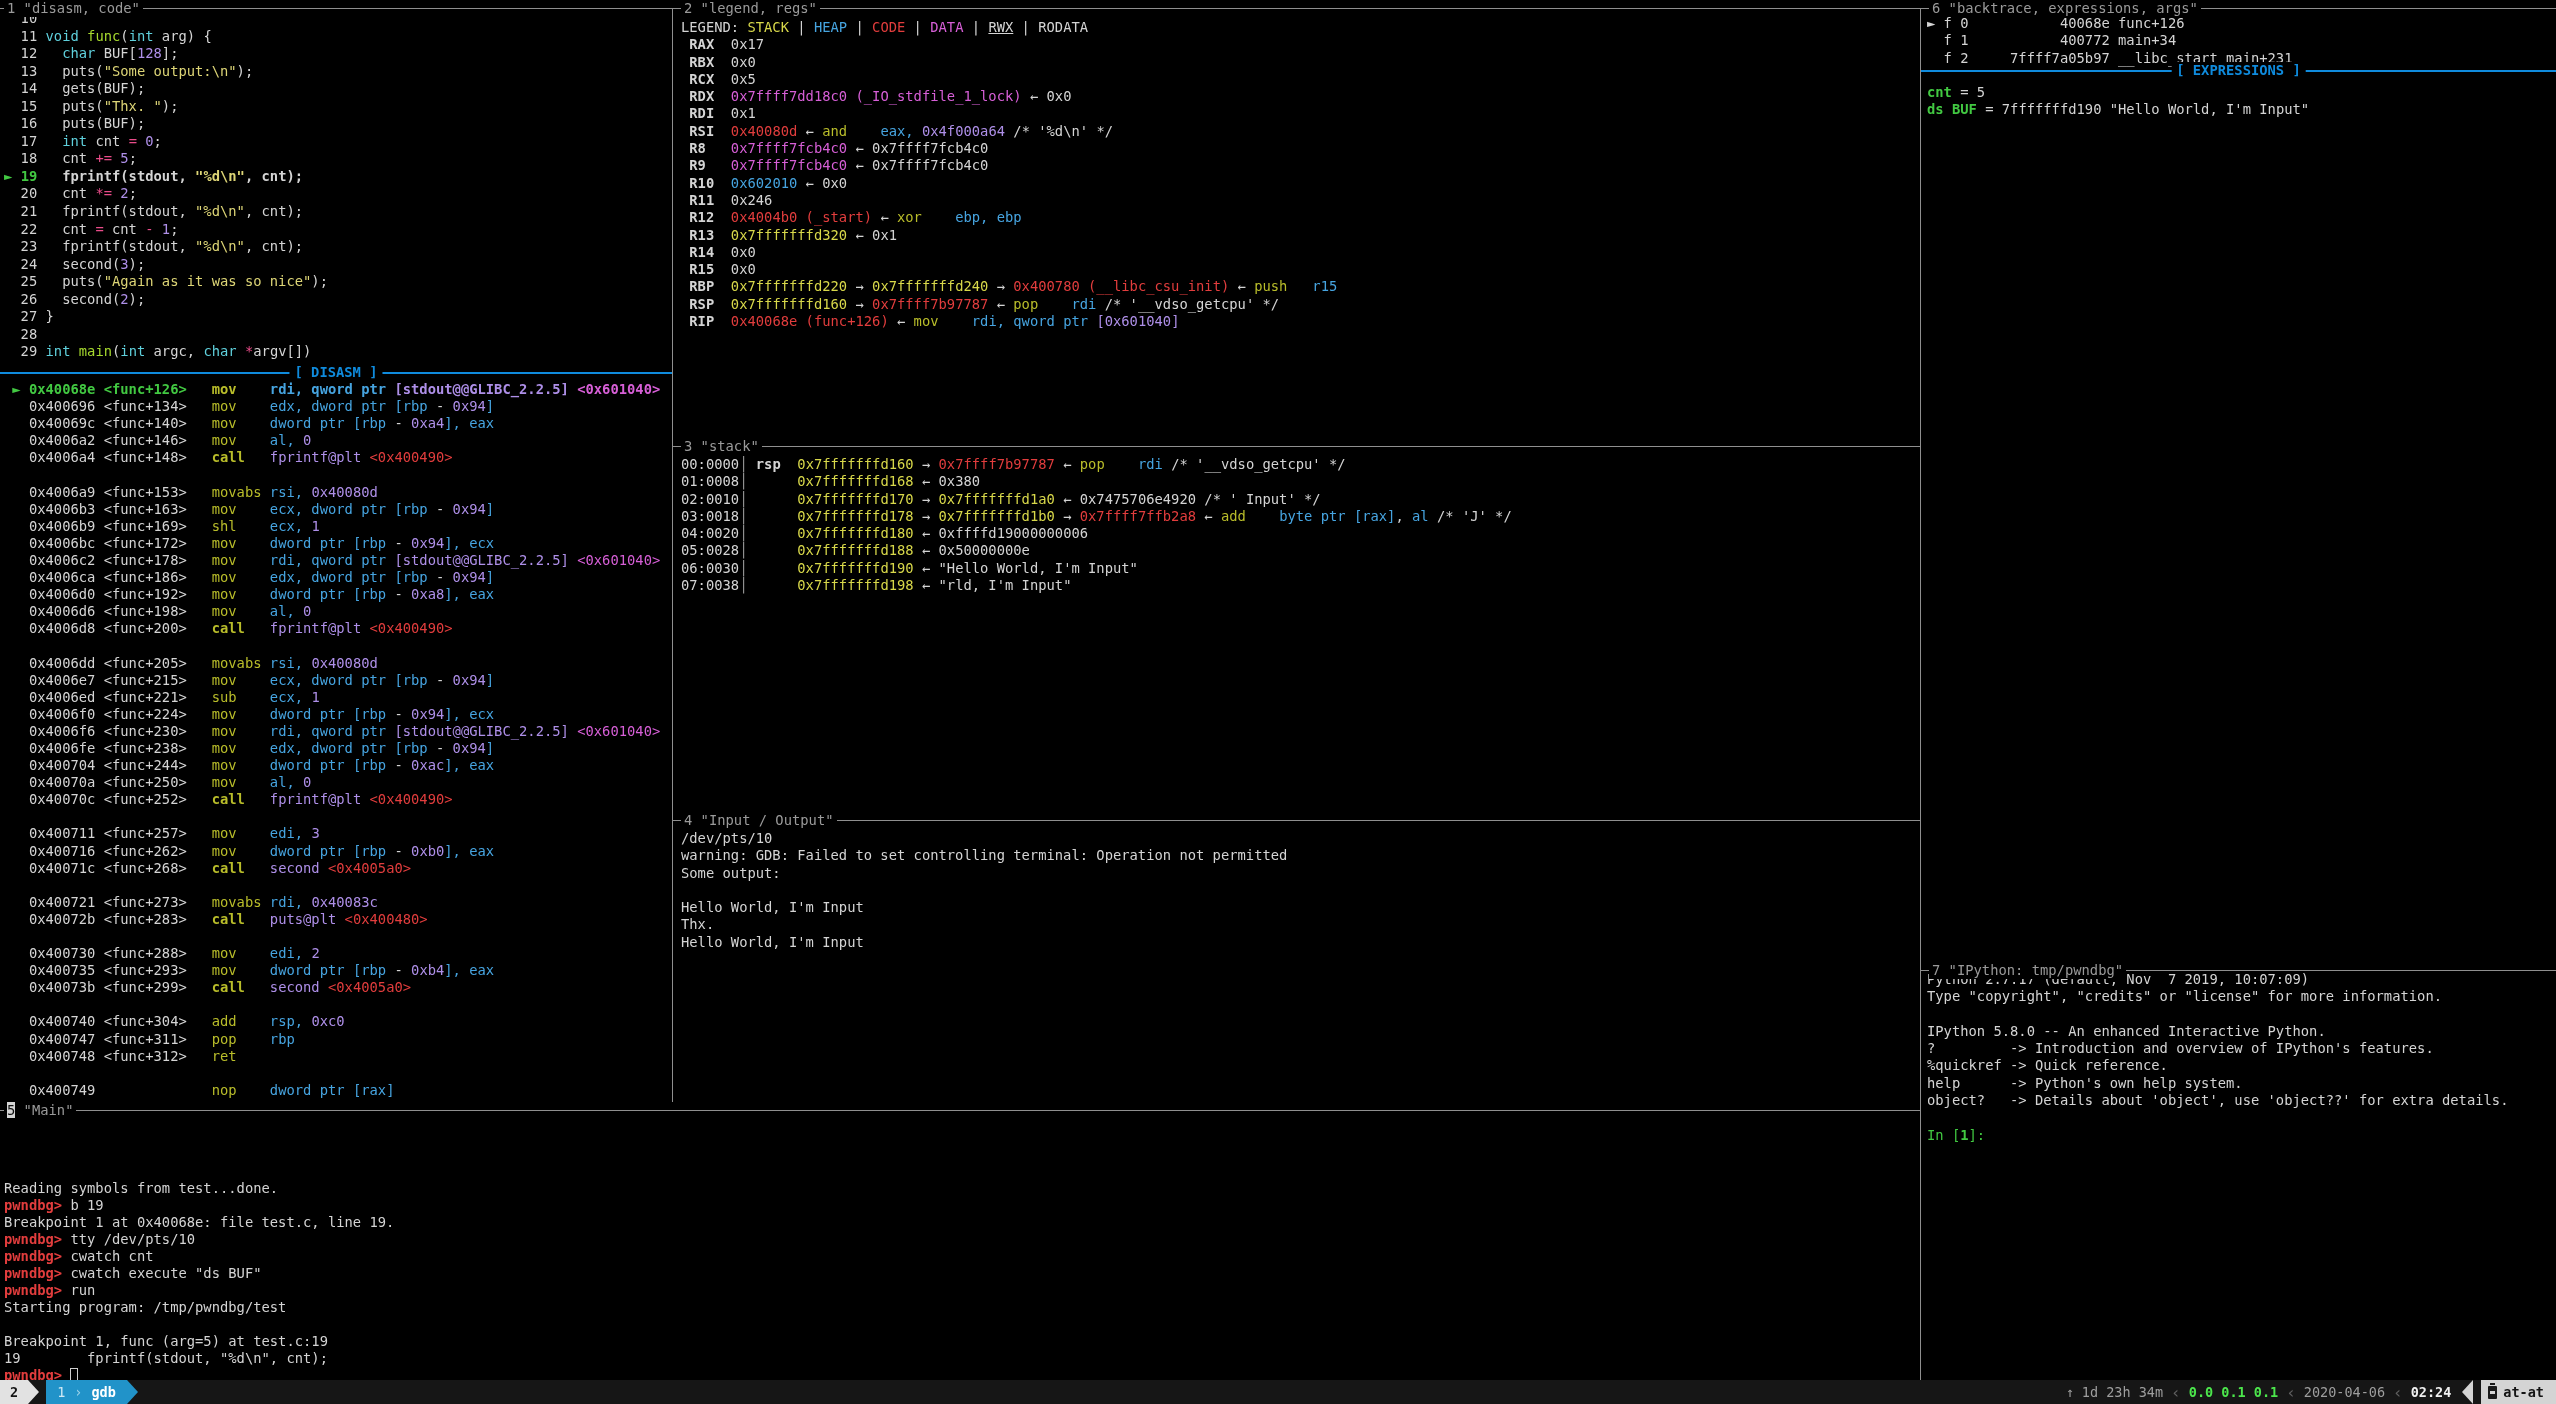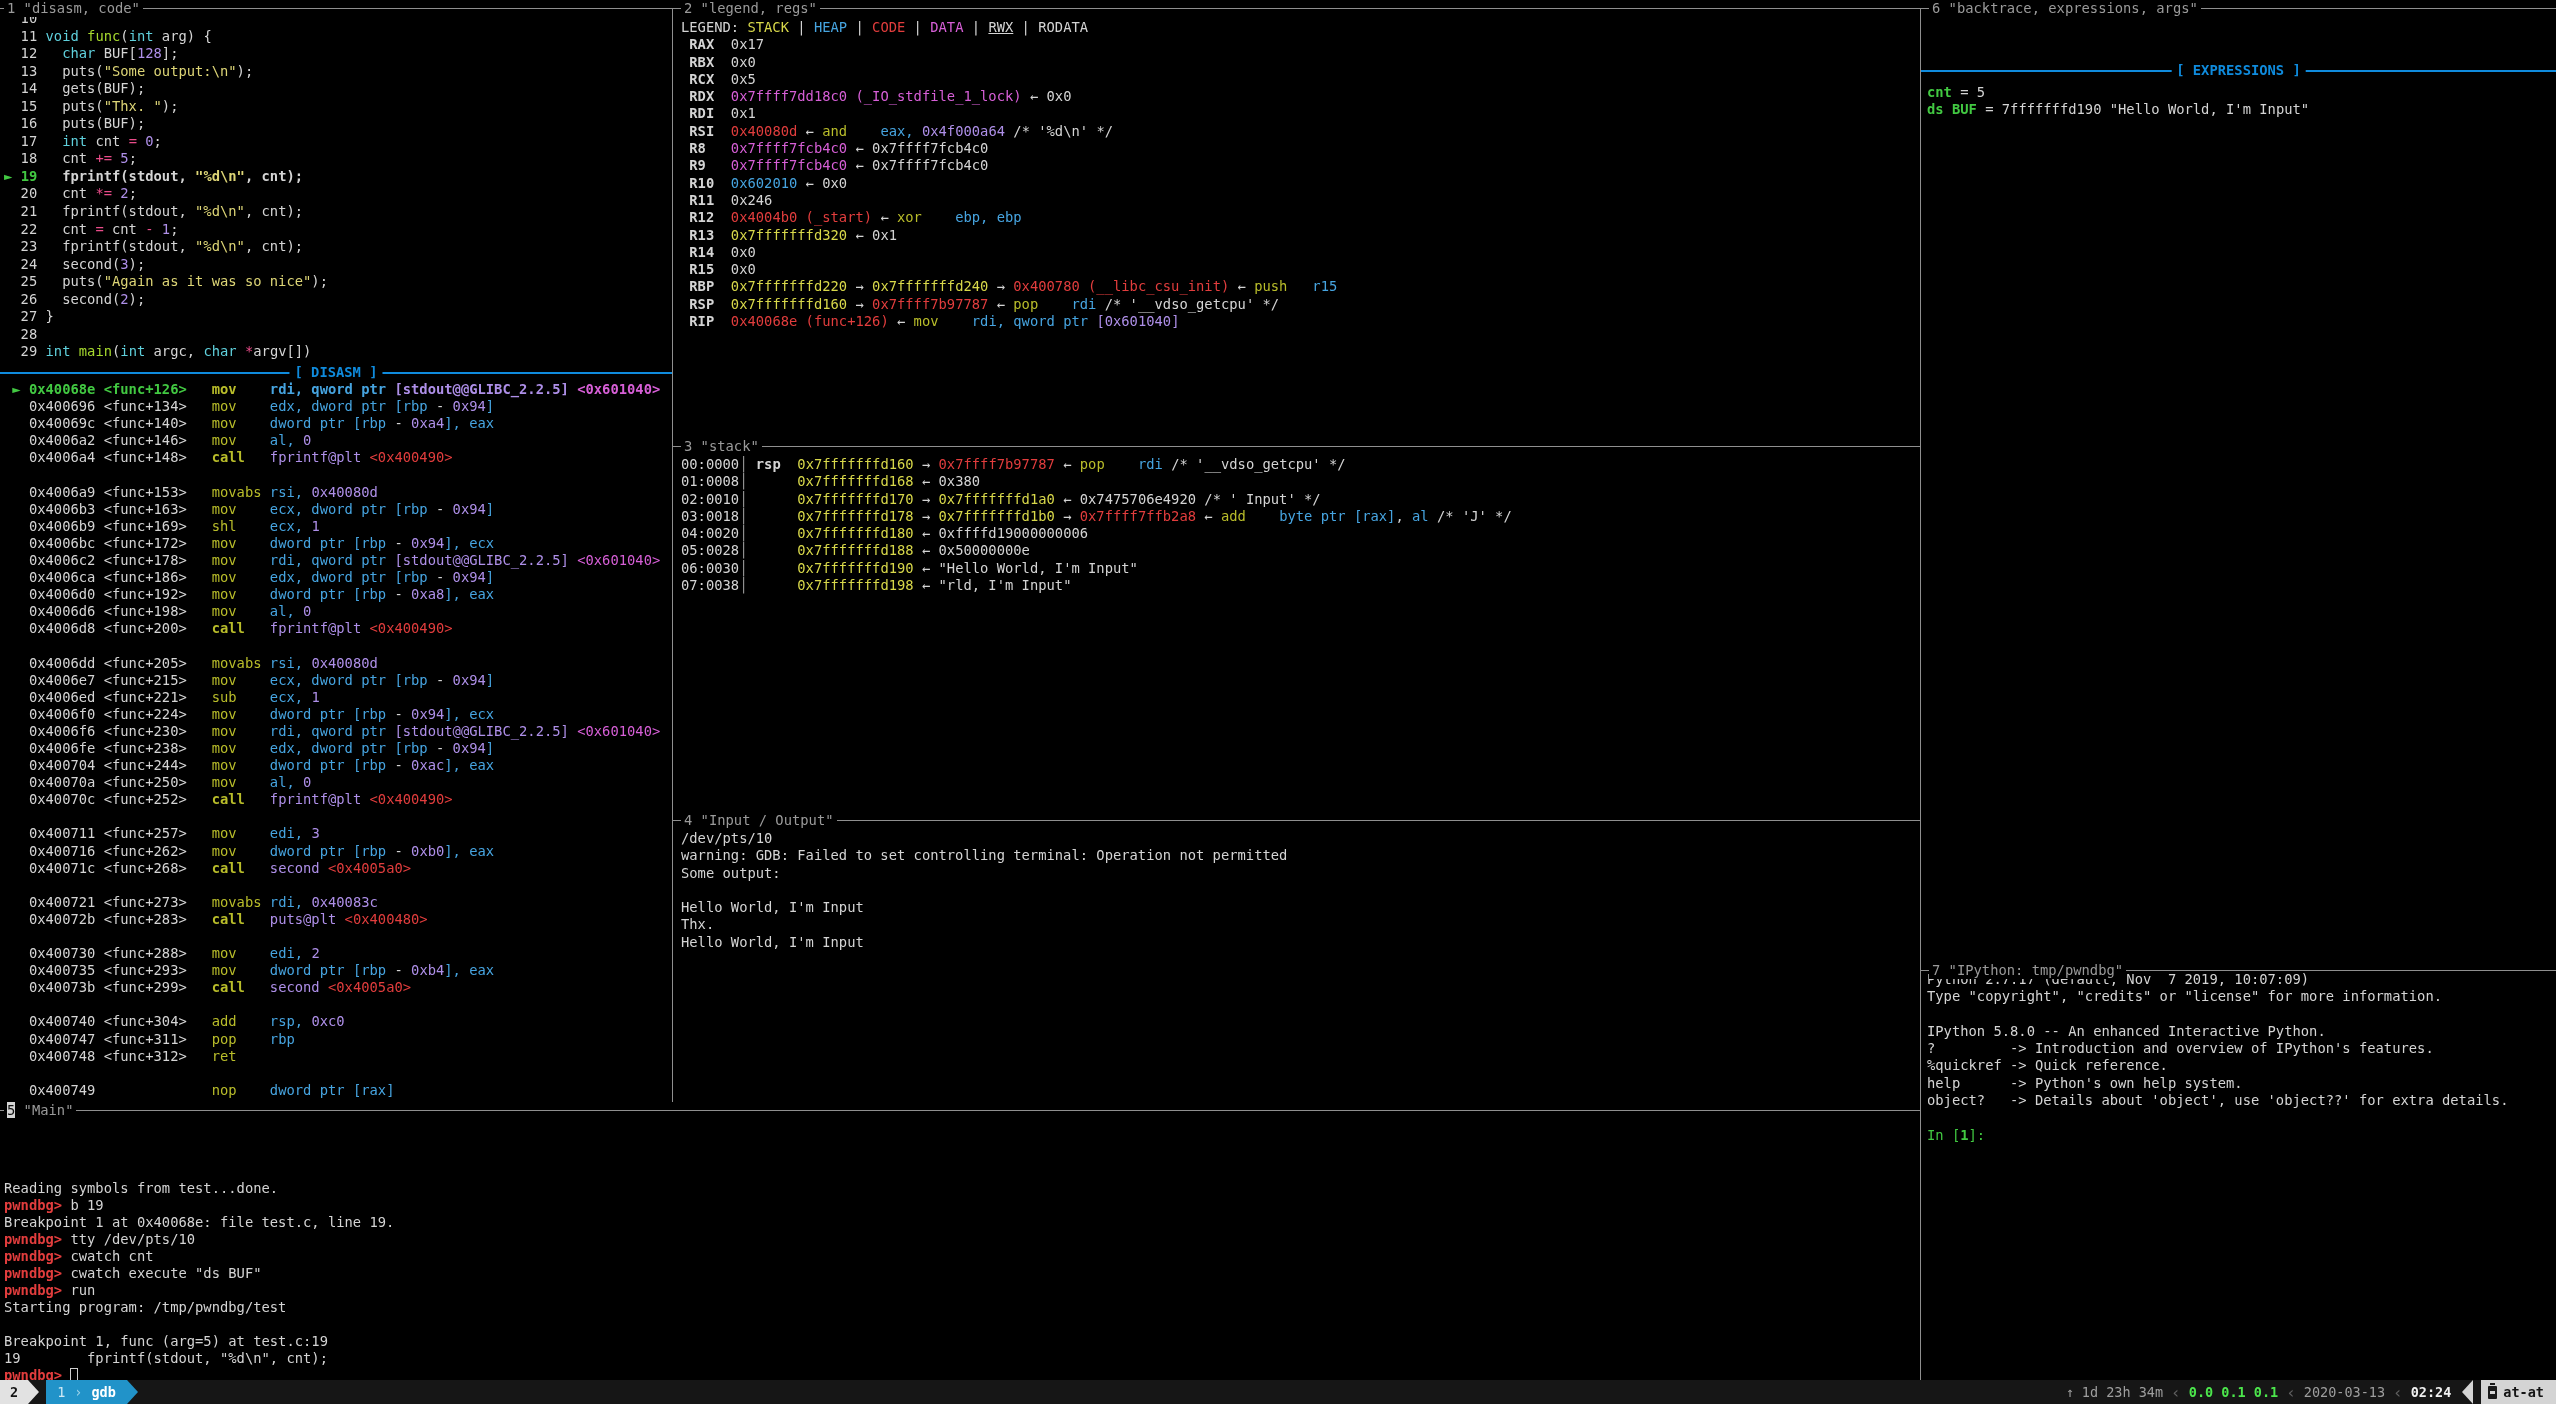--- a/index.html
+++ b/index.html
@@ -72,20 +72,21 @@
 
   <div class="pane" style="left:673px;top:812px;width:1247px;height:290px;">
     <div class="lines" style="left:8px;top:18px;"><div class="tl"><span style="color: rgb(212, 212, 212);">/dev/pts/10</span></div><div class="tl"><span style="color: rgb(212, 212, 212);">warning: GDB: Failed to set controlling terminal: Operation not permitted</span></div><div class="tl"><span style="color: rgb(212, 212, 212);">Some output:</span></div><div class="tl">&nbsp;</div><div class="tl"><span style="color: rgb(212, 212, 212);">Hello World, I'm Input</span></div><div class="tl"><span style="color: rgb(212, 212, 212);">Thx. </span></div><div class="tl"><span style="color: rgb(212, 212, 212);">Hello World, I'm Input</span></div></div>
   </div>
 
   <div class="pane" style="left:0;top:1102px;width:1920px;height:278px;">
     <div class="lines" style="left:4px;top:10px;line-height:17px;"><div class="tl">&nbsp;</div><div class="tl">&nbsp;</div><div class="tl">&nbsp;</div><div class="tl">&nbsp;</div><div class="tl"><span style="color: rgb(212, 212, 212);">Reading symbols from test...done.</span></div><div class="tl"><span style="color: rgb(226, 61, 61); font-weight: bold;">pwndbg&gt; </span><span style="color: rgb(212, 212, 212);">b 19</span></div><div class="tl"><span style="color: rgb(212, 212, 212);">Breakpoint 1 at 0x40068e: file test.c, line 19.</span></div><div class="tl"><span style="color: rgb(226, 61, 61); font-weight: bold;">pwndbg&gt; </span><span style="color: rgb(212, 212, 212);">tty /dev/pts/10</span></div><div class="tl"><span style="color: rgb(226, 61, 61); font-weight: bold;">pwndbg&gt; </span><span style="color: rgb(212, 212, 212);">cwatch cnt</span></div><div class="tl"><span style="color: rgb(226, 61, 61); font-weight: bold;">pwndbg&gt; </span><span style="color: rgb(212, 212, 212);">cwatch execute "ds BUF"</span></div><div class="tl"><span style="color: rgb(226, 61, 61); font-weight: bold;">pwndbg&gt; </span><span style="color: rgb(212, 212, 212);">run</span></div><div class="tl"><span style="color: rgb(212, 212, 212);">Starting program: /tmp/pwndbg/test</span></div><div class="tl">&nbsp;</div><div class="tl"><span style="color: rgb(212, 212, 212);">Breakpoint 1, func (arg=5) at test.c:19</span></div><div class="tl"><span style="color: rgb(212, 212, 212);">19        fprintf(stdout, "%d\n", cnt);</span></div><div class="tl"><span style="color: rgb(226, 61, 61); font-weight: bold;">pwndbg&gt; </span><span class="cursor" style="color: rgb(212, 212, 212);"></span></div></div>
   </div>
 
   <div class="pane" style="left:1921px;top:0;width:635px;height:962px;">
+    <div class="lines" style="left:6px;top:15px;"><div class="tl"><span style="color: rgb(212, 212, 212);">► f 0           40068e func+126</span></div><div class="tl"><span style="color: rgb(212, 212, 212);">  f 1           400772 main+34</span></div><div class="tl"><span style="color: rgb(212, 212, 212);">  f 2     7ffff7a05b97 __libc_start_main+231</span></div></div>
     <div class="bluesep" style="left:0;top:62px;width:635px;">
       <span class="bluesep-label">[ EXPRESSIONS ]</span>
     </div>
     <div class="lines" style="left:6px;top:84px;"><div class="tl"><span style="color: rgb(66, 201, 66); font-weight: bold;">cnt</span><span style="color: rgb(212, 212, 212);"> = 5</span></div><div class="tl"><span style="color: rgb(66, 201, 66); font-weight: bold;">ds BUF</span><span style="color: rgb(212, 212, 212);"> = 7fffffffd190 "Hello World, I'm Input"</span></div></div>
   </div>
 
   <div class="pane" style="left:1921px;top:962px;width:635px;height:418px;">
     <div class="lines" style="left:6px;top:9px;"><div class="tl"><span style="color: rgb(212, 212, 212);">Python 2.7.17 (default, Nov  7 2019, 10:07:09)</span></div><div class="tl"><span style="color: rgb(212, 212, 212);">Type "copyright", "credits" or "license" for more information.</span></div><div class="tl">&nbsp;</div><div class="tl"><span style="color: rgb(212, 212, 212);">IPython 5.8.0 -- An enhanced Interactive Python.</span></div><div class="tl"><span style="color: rgb(212, 212, 212);">?         -&gt; Introduction and overview of IPython's features.</span></div><div class="tl"><span style="color: rgb(212, 212, 212);">%quickref -&gt; Quick reference.</span></div><div class="tl"><span style="color: rgb(212, 212, 212);">help      -&gt; Python's own help system.</span></div><div class="tl"><span style="color: rgb(212, 212, 212);">object?   -&gt; Details about 'object', use 'object??' for extra details.</span></div><div class="tl">&nbsp;</div><div class="tl"><span style="color: rgb(66, 201, 66);">In [</span><span style="color: rgb(66, 201, 66); font-weight: bold;">1</span><span style="color: rgb(66, 201, 66);">]:</span></div></div>
   </div>
 
@@ -115,21 +116,21 @@
       <span class="win-sep">›</span>
       <span class="win-name">gdb</span>
     </div>
     <div class="arr arr-window"></div>
     <div class="sb-right">
       <span>↑</span>
       <span>1d 23h 34m</span>
       <span class="sb-sep">‹</span>
       <span class="sb-load">0.0 0.1 0.1</span>
       <span class="sb-sep">‹</span>
-      <span>2020-03-13</span>
+      <span>2020-04-06</span>
       <span class="sb-sep">‹</span>
       <span class="sb-time">02:24</span>
       <div class="arr-host arr"></div>
       <div class="sb-host-seg">
         <span class="battery"></span>
         <span class="sb-host">at-at</span>
       </div>
     </div>
   </div>
 

